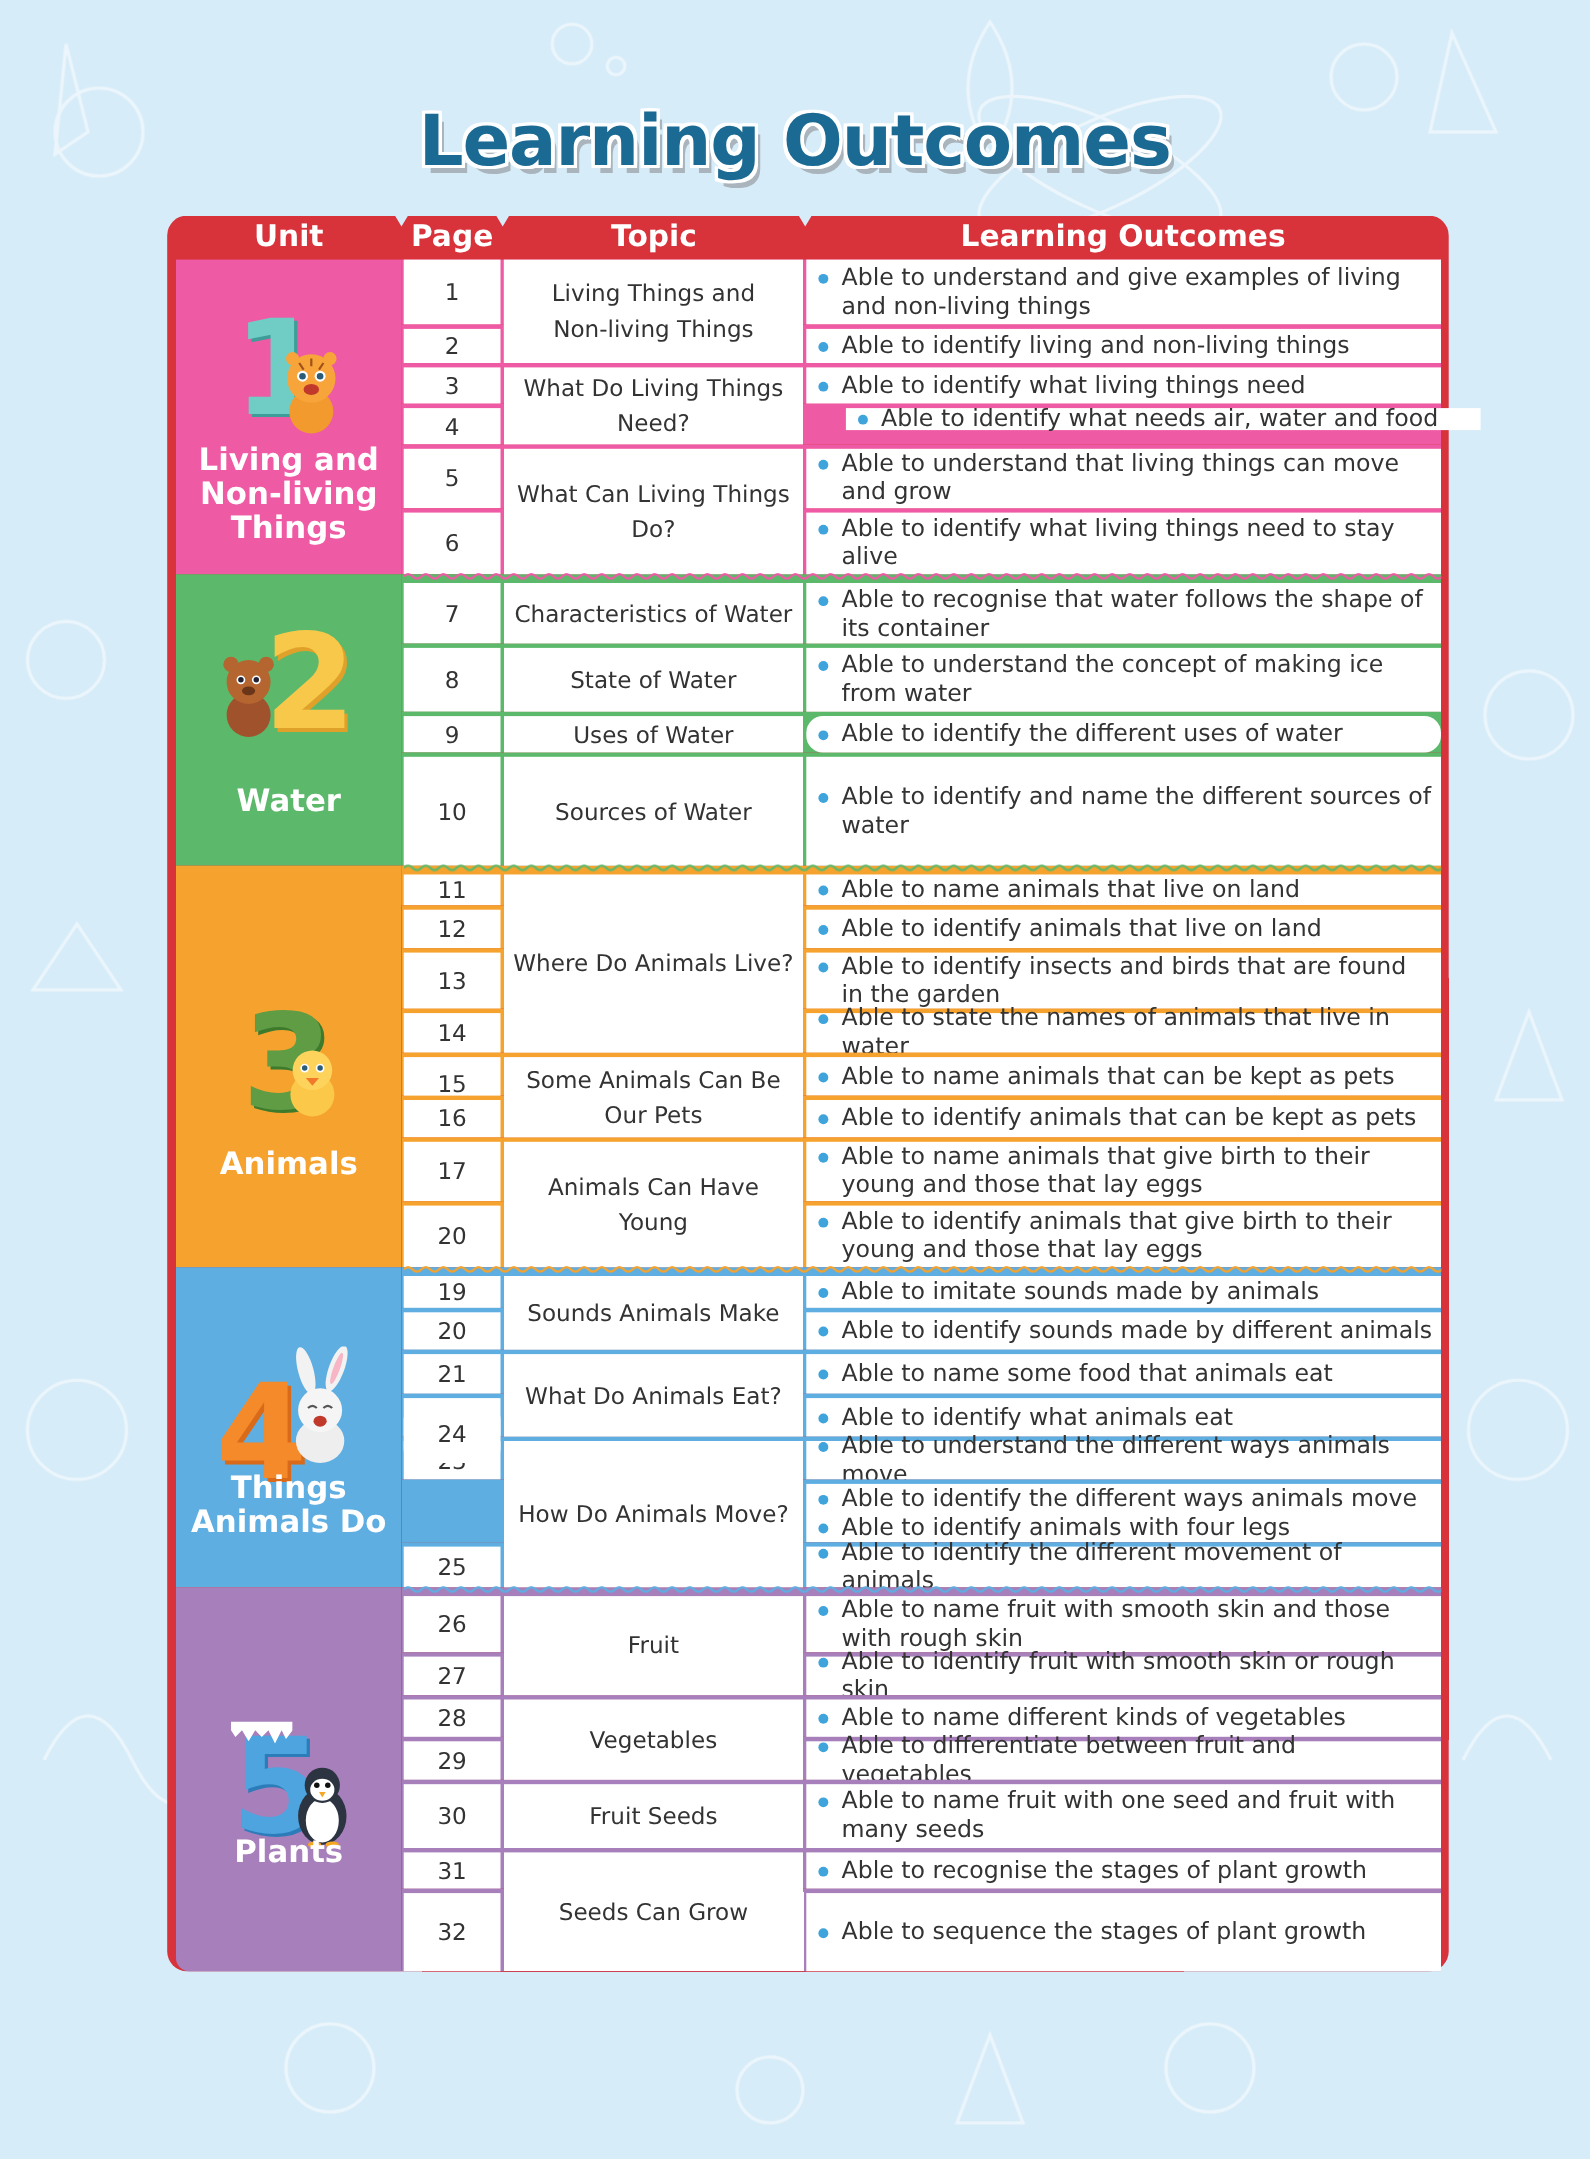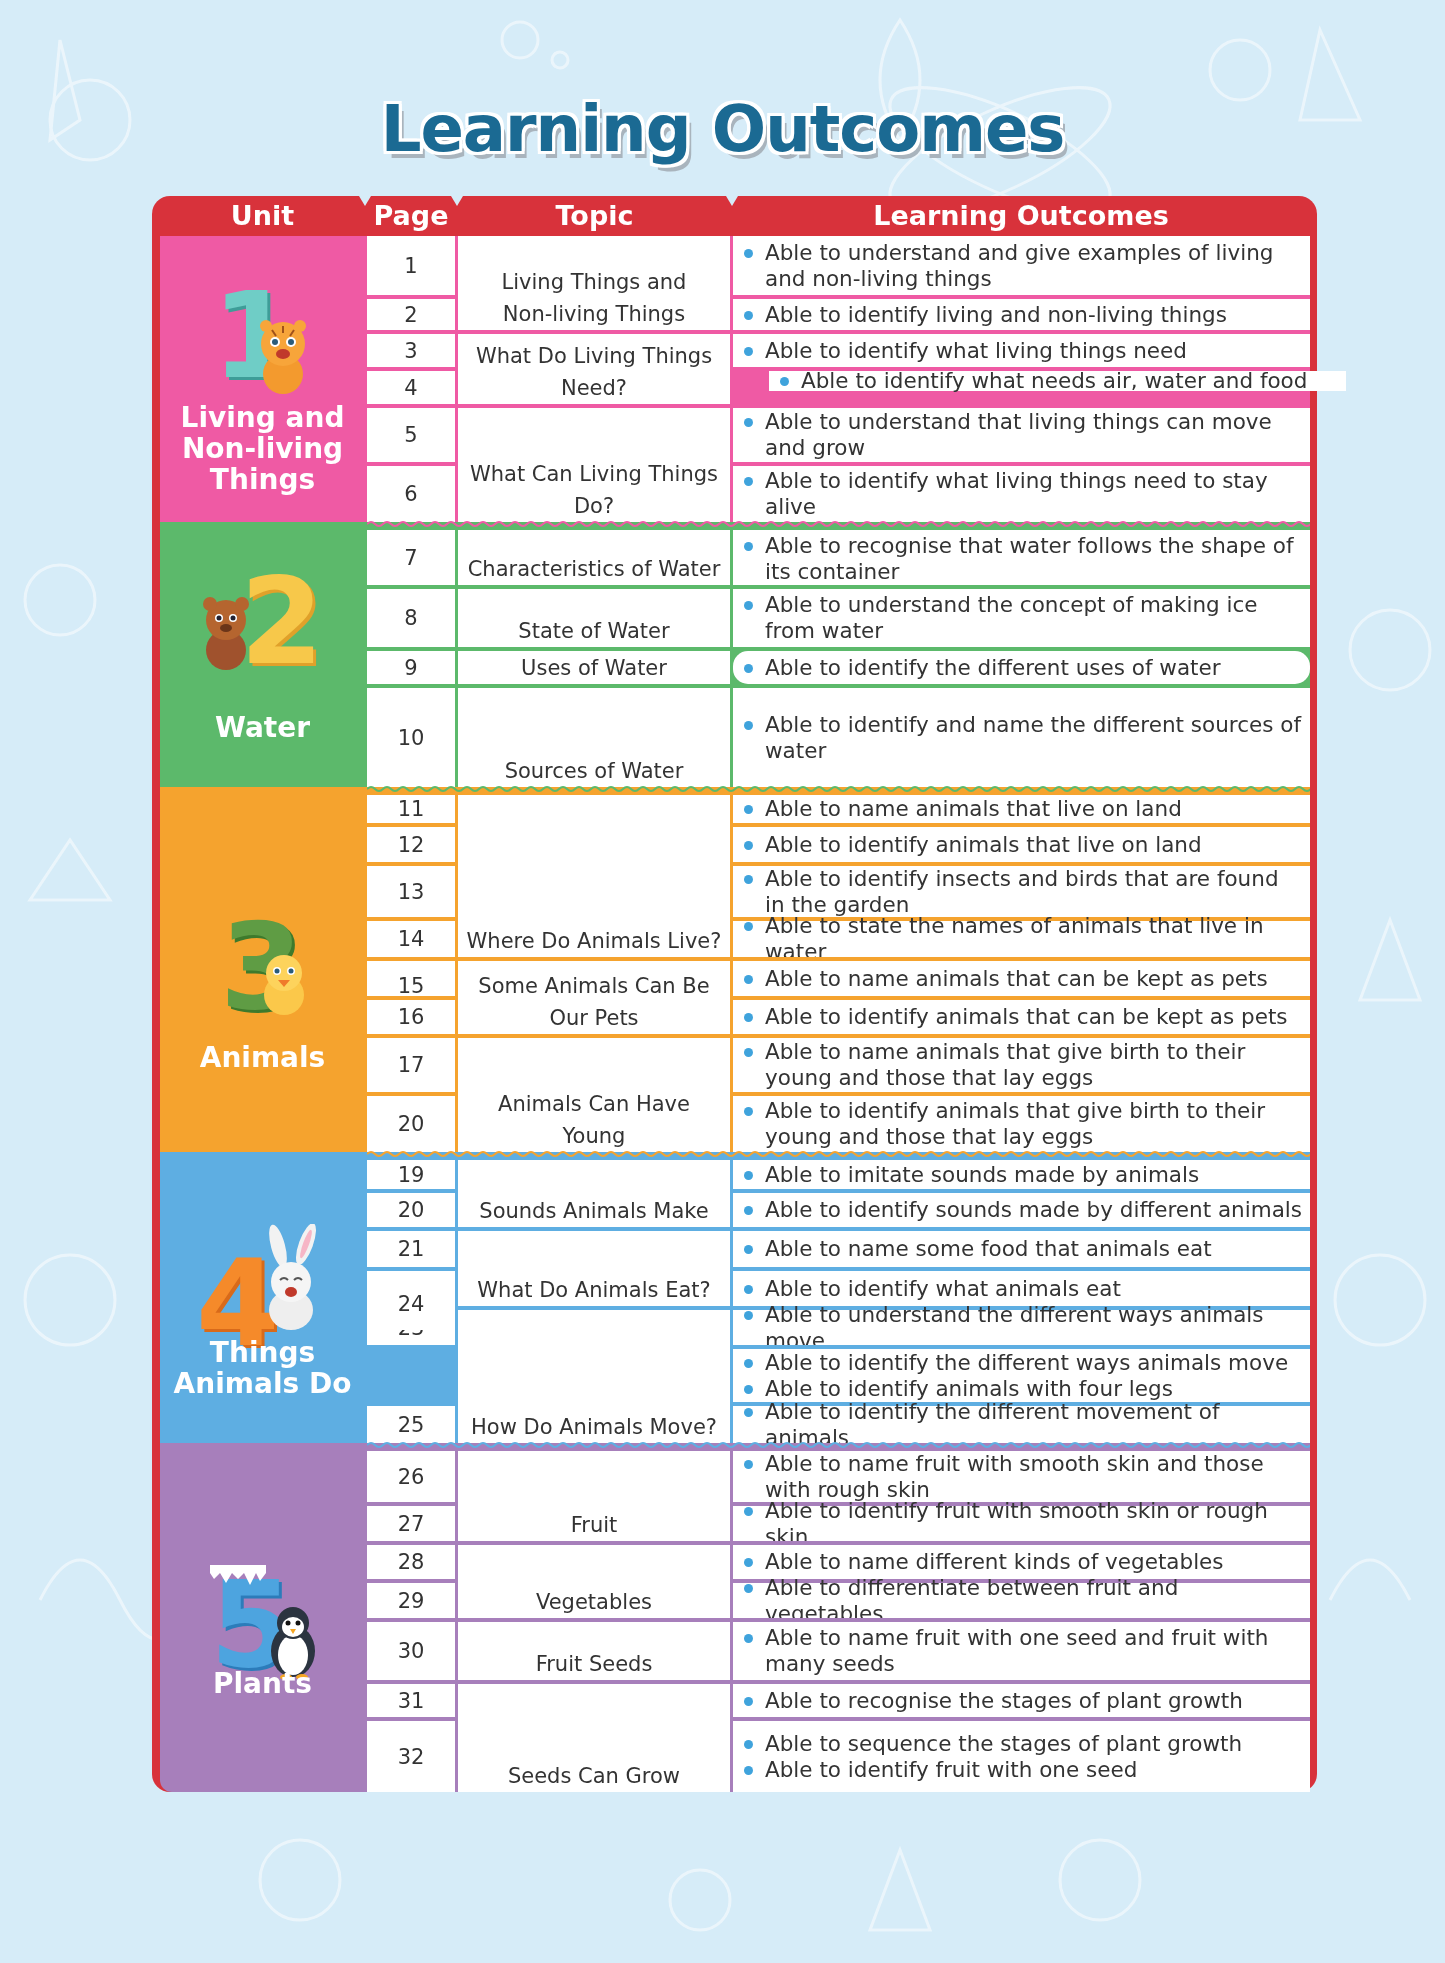--- a/index.html
+++ b/index.html
@@ -24,21 +24,21 @@
   .hdr { position:absolute; top:196px; height:40px; color:#fff; font-weight:bold;
     font-size:27px; text-align:center; line-height:40px; }
   .hdr-sep { position:absolute; top:196px; width:12px; height:14px; }
   .unit-panel { position:absolute; left:160px; width:205px; }
   .unit-label { position:absolute; left:0; width:205px; text-align:center; color:#fff;
     font-weight:bold; font-size:28px; line-height:31px; }
   .cell { position:absolute; background:#fff; box-sizing:border-box; }
   .page-cell { left:367px; width:88px; text-align:center; font-size:21px; color:#333;
     display:flex; align-items:center; justify-content:center; }
   .topic-cell { left:458px; width:272px; text-align:center; font-size:21px; color:#333;
-    display:flex; align-items:flex-end; justify-content:center; line-height:32px; padding:0 6px; }
+    display:flex; align-items:center; justify-content:center; line-height:32px; padding:0 6px; }
   .out-cell { left:733px; width:577px; font-size:21.5px; color:#333; display:flex;
     flex-direction:column; justify-content:center; padding:0 8px 0 32px; line-height:26px; }
   .bullet { position:relative; }
   .bullet::before { content:""; position:absolute; left:-21px; top:9px; width:9px; height:9px;
     border-radius:50%; background:#3fa3dc; }
   .wave { position:absolute; left:367px; width:943px; height:8px; }
   .big-num { position:absolute; font-weight:bold; font-size:120px; line-height:120px; }
 </style>
 </head>
 <body>
@@ -328,21 +328,20 @@
     </div>
     <div style="position: absolute; left: 365px; width: 945px; top: 1680px; height: 37px; background: rgb(167, 127, 187);"></div>
     <div class="cell page-cell" style="top: 1684px; height: 33px;">31</div>
     <div class="cell out-cell" style="top: 1684px; height: 33px;">
       <div class="bullet">Able to recognise the stages of plant growth</div>
     </div>
     <div style="position: absolute; left: 365px; width: 945px; top: 1717px; height: 75px; background: rgb(167, 127, 187);"></div>
     <div class="cell page-cell" style="top: 1721px; height: 71px;">32</div>
     <div class="cell out-cell" style="top: 1721px; height: 71px;">
       <div class="bullet">Able to sequence the stages of plant growth</div>
-      <div class="bullet">Able to identify fruit with one seed</div>
     </div>
     <div class="cell topic-cell" style="top: 236px; height: 94px;">
       <div>
         <div>Living Things and</div>
         <div>Non-living Things</div>
       </div>
     </div>
     <div class="cell topic-cell" style="top: 334px; height: 70px;">
       <div>
         <div>What Do Living Things</div>

